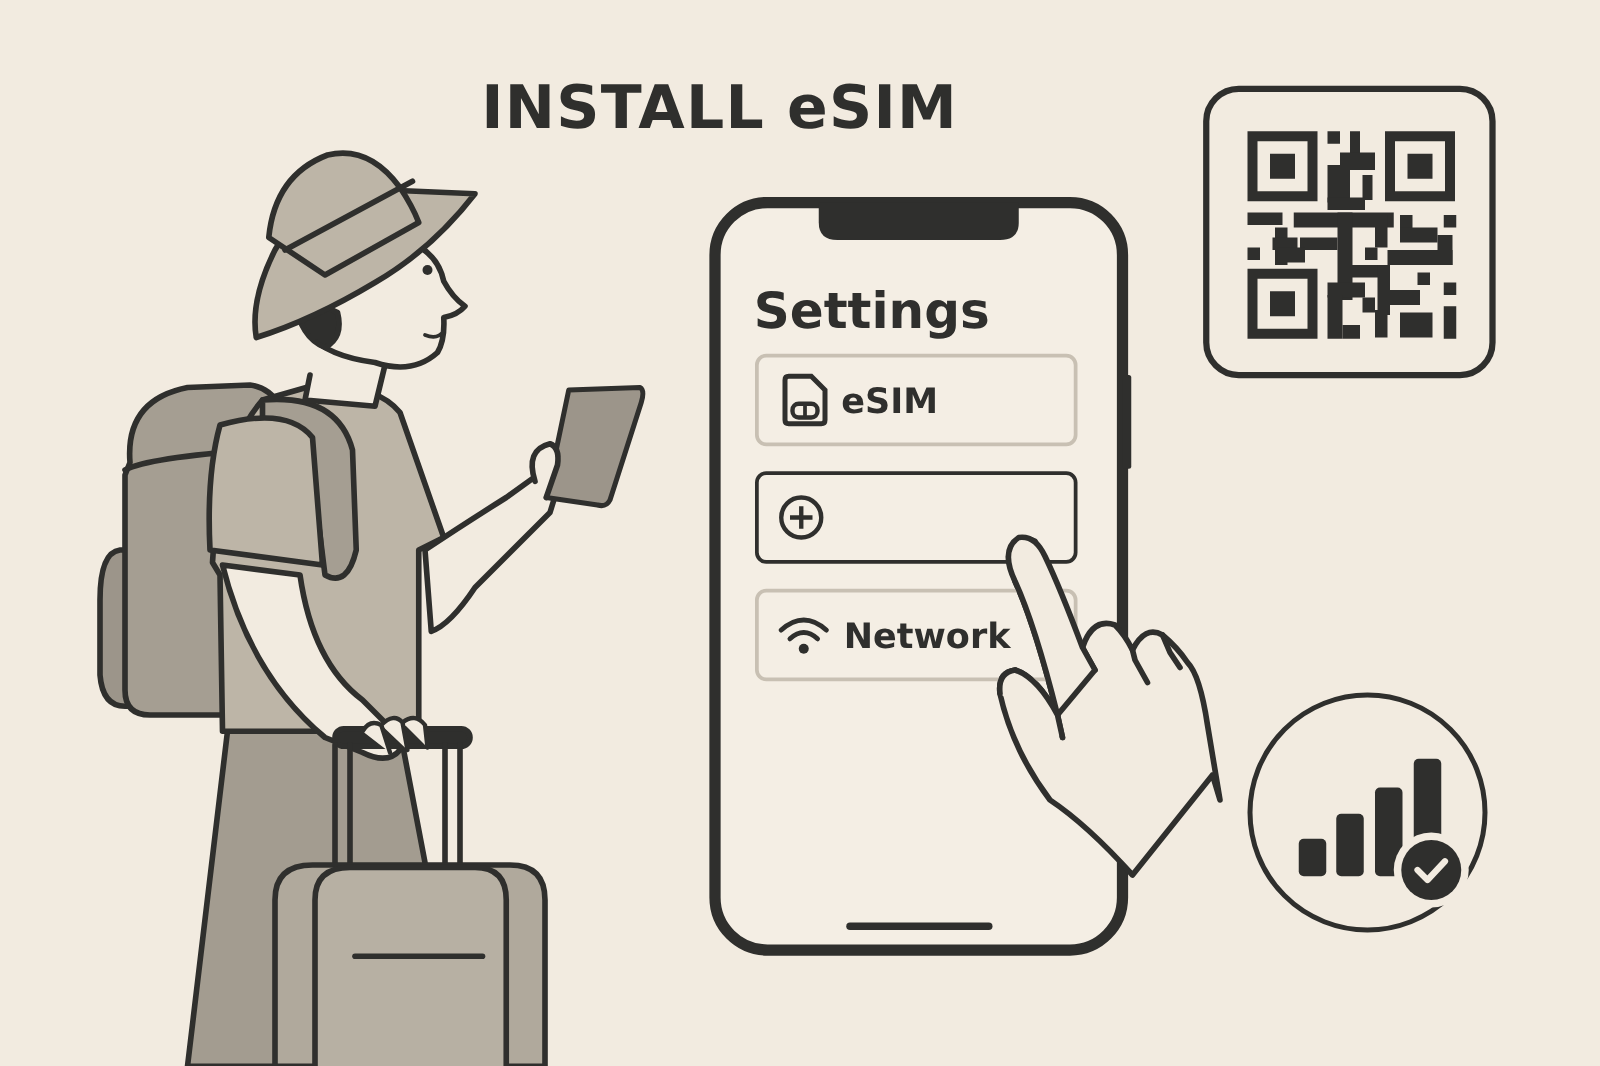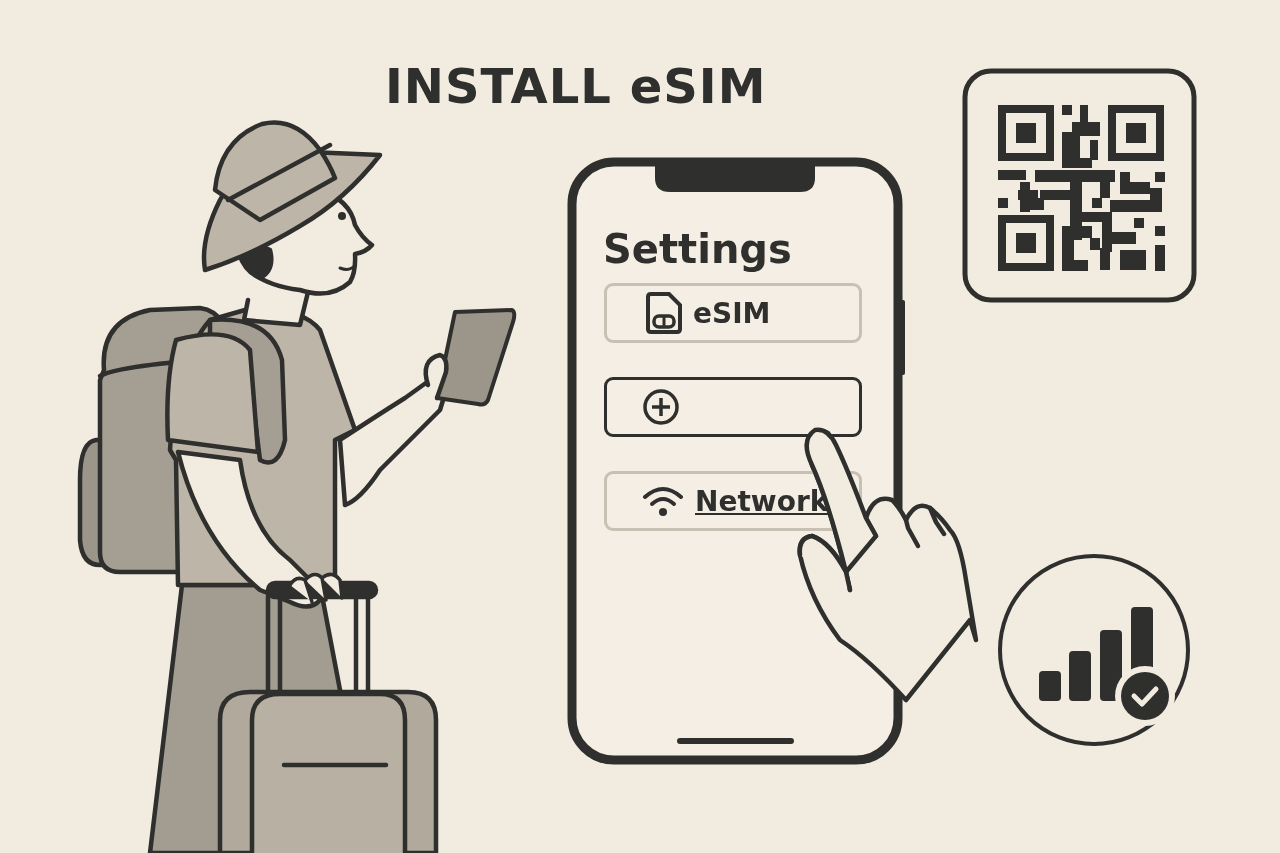--- a/index.html
+++ b/index.html
@@ -14,23 +14,23 @@
       position: absolute; left: 385px; top: 48px; width: 500px;
       font-size: 48px; font-weight: bold; letter-spacing: 1px;
       line-height: 76px; color: #2f2f2d; white-space: nowrap;
     }
     svg.scene { position: absolute; left: 0; top: 0; }
     .phone-title {
       position: absolute; left: 603px; top: 226px;
       font-size: 40px; font-weight: bold; color: #2f2f2d;
     }
     .row {
-      position: absolute; left: 604px; width: 258px; height: 60px;
+      position: absolute; left: 604px; width: 258px; height: 74px;
       border-radius: 9px; box-sizing: border-box;
-      display: flex; align-items: center; padding-left: 20px;
+      display: flex; align-items: center;
     }
     .row.muted { border: 3px solid #c8c0b3; }
     .row.active { border: 3px solid #2f2f2d; }
     .row-label {
       font-size: 28px; font-weight: bold; color: #2f2f2d; margin-left: 10px;
     }
     .row .ico { margin-left: 18px; display: inline-flex; }
   </style>
 </head>
 <body>
@@ -184,21 +184,21 @@
 <div class="row active" style="top:377px;">
   <span class="ico" style="margin-left:14px;">
     <svg width="40" height="40" viewBox="0 0 40 40">
       <circle cx="20" cy="20" r="16" fill="none" stroke="#2f2f2d" stroke-width="3.5"></circle>
       <line x1="20" y1="11" x2="20" y2="29" stroke="#2f2f2d" stroke-width="3.5"></line>
       <line x1="11" y1="20" x2="29" y2="20" stroke="#2f2f2d" stroke-width="3.5"></line>
     </svg>
   </span>
 </div>
 
-<div class="row muted" style="top:471px;text-decoration:underline;">
+<div class="row muted" style="top:471px;">
   <span class="ico" style="margin-left:14px;">
     <svg width="44" height="36" viewBox="0 0 44 36">
       <path d="M4 14 Q22 -2 40 14" fill="none" stroke="#2f2f2d" stroke-width="4" stroke-linecap="round"></path>
       <path d="M11 21 Q22 11 33 21" fill="none" stroke="#2f2f2d" stroke-width="4" stroke-linecap="round"></path>
       <circle cx="22" cy="29" r="4" fill="#2f2f2d"></circle>
     </svg>
   </span>
   <span class="row-label">Network</span>
 </div>
 

